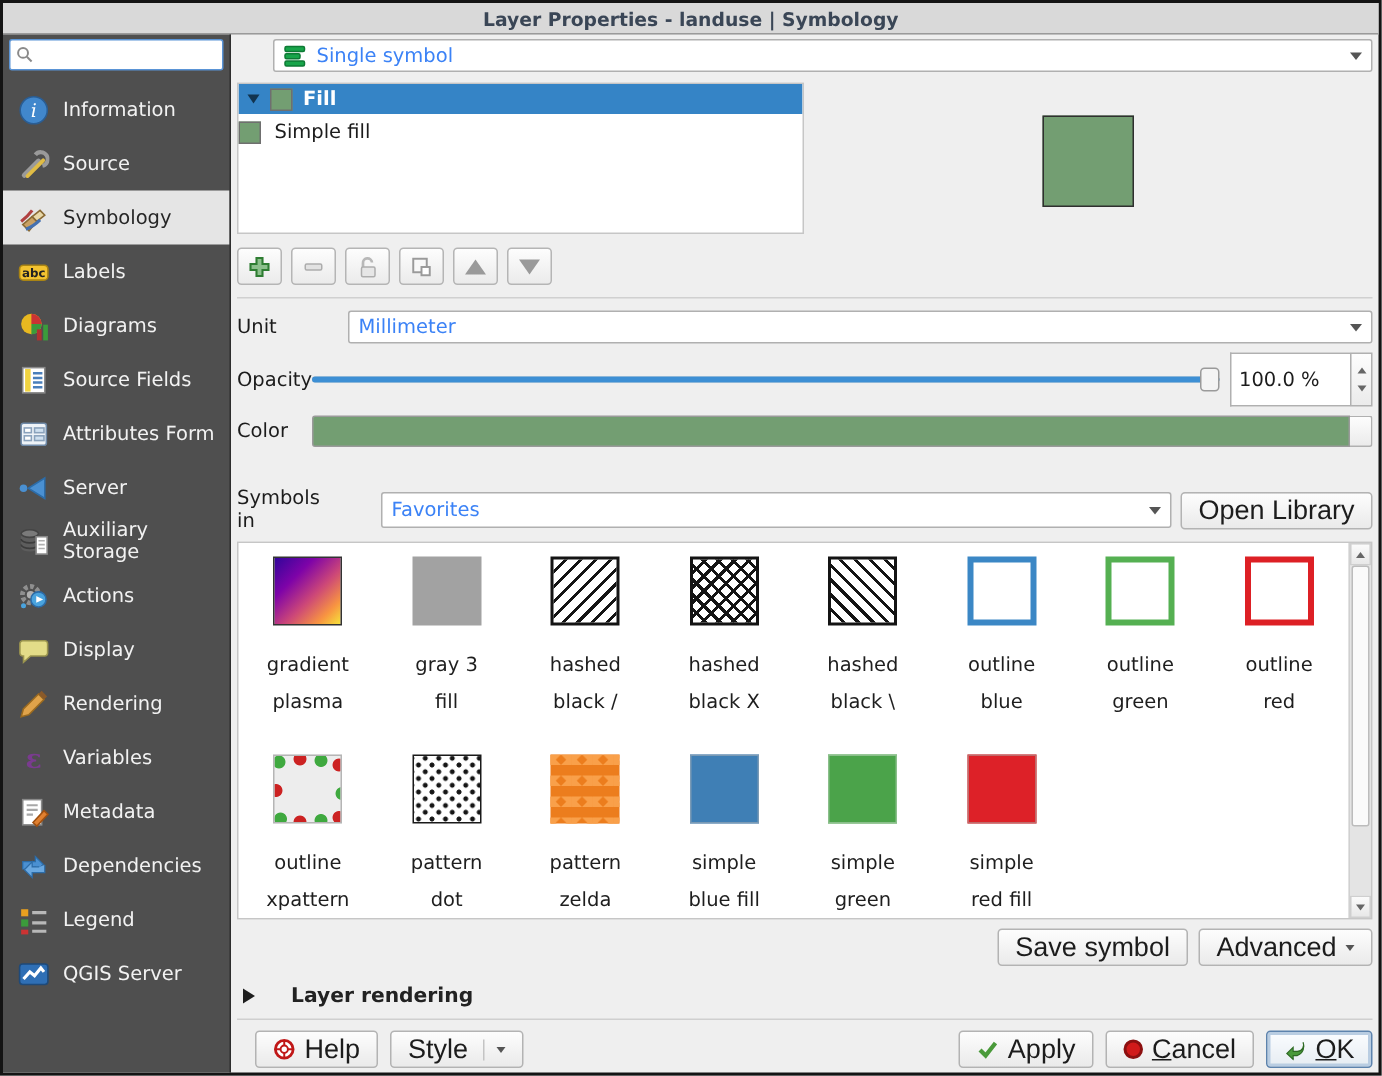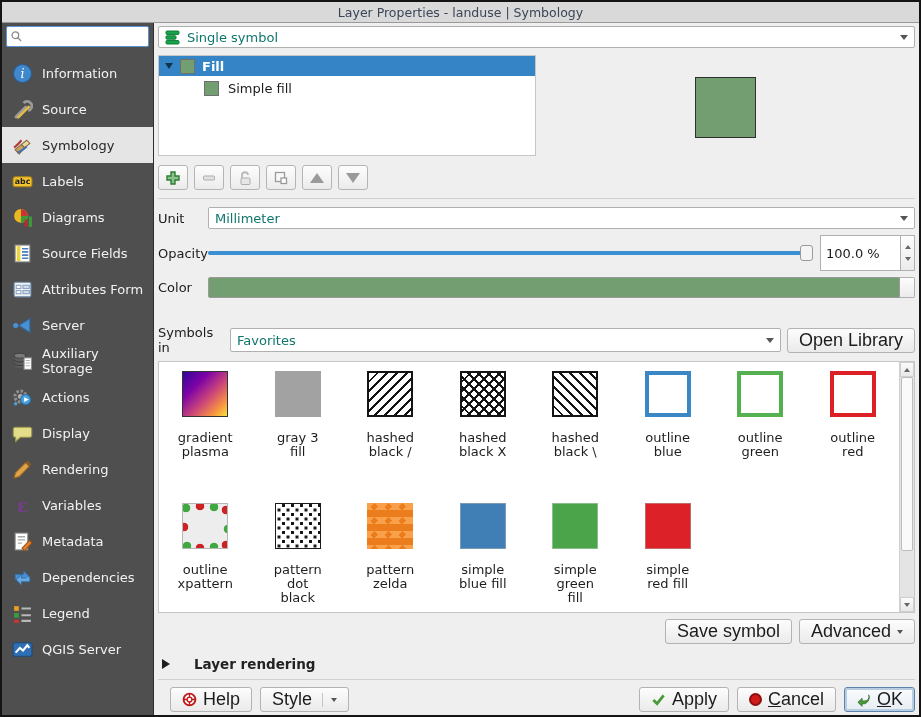--- a/index.html
+++ b/index.html
@@ -3,55 +3,55 @@
 <meta charset="utf-8">
 <style>
   * { box-sizing: border-box; margin: 0; padding: 0; }
   html,body { background:#222; }
   body { font-family:"DejaVu Sans","Liberation Sans",sans-serif; }
 
   .window{ width:921px; height:717px; border:2px solid #141414; background:var(--dialog-bg,#efefef);
     display:flex; flex-direction:column; position:relative; }
   .titlebar{ flex:none; height:21px; background:var(--titlebar-bg,#d9d9d9); border-bottom:1px solid #9a9a9a;
     display:flex; align-items:center; justify-content:center; }
-  .titlebar .title{ font-size:12.5px; font-weight:normal; color:#3a4656; }
+  .titlebar .title{ font-size:12.5px; font-weight:bold; color:#3a4656; }
 
   .body{ flex:1; display:flex; min-height:0; }
 
   
   .sidebar{ flex:none; width:152px; background:var(--sidebar-bg,#4f4f4f); border-right:1px solid #2e2e2e;
     display:flex; flex-direction:column; }
   .searchbox{ margin:3px 4px 4px 4px; height:21px; background:#fff; border:1px solid #5a94d6; border-radius:2px;
     display:flex; align-items:center; padding:0 3px; gap:3px; }
   .searchbox input{ border:none; outline:none; width:100%; font-size:12px; background:transparent; }
   .nav{ flex:1; overflow:hidden; margin-top:4px; }
   .nav-item{ height:36px; display:flex; align-items:center; gap:9px; padding-left:9px;
     color:#f2f2f2; font-size:13px; cursor:default; }
   .nav-item.selected{ background:var(--sidebar-selected-bg,#e5e5e5); color:#262626; }
   .nav-ic{ flex:none; width:22px; height:22px; display:flex; align-items:center; justify-content:center; }
   .nav-ic svg{ width:21px; height:21px; }
 
   
   .main{ flex:1; min-width:0; display:flex; flex-direction:column; padding:3px 4px 3px 4px; }
 
   .combo{ height:22px; background:#fff; border:1px solid #b0b0b0; border-radius:2px;
-    display:flex; align-items:center; gap:6px; padding:0 6px; font-size:13px; color:#0f766e; }
+    display:flex; align-items:center; gap:6px; padding:0 6px; font-size:13px; color:#3b82f6;margin-left:24px; }
   .combo .caret{ margin-left:auto; width:0; height:0; border-left:4px solid transparent;
     border-right:4px solid transparent; border-top:5px solid #555; }
 
   .renderer-row{ flex:none; margin-bottom:7px; }
 
   .tree-row{ flex:none; display:flex; height:101px; }
   .tree{ flex:none; width:378px; background:#fff; border:1px solid #c6c6c6; font-size:13px; overflow:hidden; }
   .tree-root{ height:20px; background:var(--selection-blue,#3584c6); color:#fff; font-weight:bold;
     display:flex; align-items:center; gap:7px; padding-left:6px; }
   .expander{ width:0; height:0; border-left:4.5px solid transparent; border-right:4.5px solid transparent;
     border-top:6px solid #12344f; }
   .swatch{ width:15px; height:15px; background:var(--fill-green,#739e72); border:1px solid #6f6f6f; flex:none; }
-  .tree-child{ height:24px; display:flex; align-items:center; gap:9px; padding-left:45px; color:#1c1c1c; }
+  .tree-child{ height:24px; display:flex; align-items:center; gap:9px; color:#1c1c1c; }
   .preview-area{ flex:1; display:flex; justify-content:center; }
   .preview-swatch{ margin-top:22px; width:61px; height:61px; background:var(--fill-green,#739e72);
     border:1.5px solid #2f2f2f; }
 
   .toolbar{ flex:none; display:flex; gap:6px; margin:9px 0 8px 0; }
   .tool-btn{ width:30px; height:25px; border:1px solid #b5b5b5; border-radius:3px;
     background:linear-gradient(#fdfdfd,#ebebeb); display:flex; align-items:center; justify-content:center; }
   .tri-up{ width:0;height:0;border-left:7px solid transparent;border-right:7px solid transparent;border-bottom:10px solid #9a9a9a; }
   .tri-dn{ width:0;height:0;border-left:7px solid transparent;border-right:7px solid transparent;border-top:10px solid #9a9a9a; }
 
@@ -84,21 +84,21 @@
   .symbols-in-row{ flex:none; display:flex; align-items:center; font-size:13px; color:#1c1c1c; margin-bottom:6px; gap:6px; }
   .symbols-in-row .label{ flex:none; width:66px; }
   .symbols-in-row .combo{ flex:1; height:24px; }
   .btn{ height:25px; border:1px solid #b3b3b3; border-radius:3px; background:linear-gradient(#fdfdfd,#eaeaea);
     display:inline-flex; align-items:center; justify-content:center; gap:6px; font-size:18px; color:#1c1c1c; padding:0 11px; }
 
   .grid-panel{ flex:none; height:252px; background:#fff; border:1px solid #c6c6c6; display:flex; overflow:hidden; }
   .grid{ flex:1; display:grid; grid-template-columns:repeat(8,1fr); grid-auto-rows:132px; padding-top:9px; overflow:hidden; }
   .sym{ display:flex; flex-direction:column; align-items:center; }
   .sym-icon{ width:46px; height:46px; margin-bottom:14px; flex:none; }
-  .sym-label{ max-width:56px; text-align:center; font-size:13px; line-height:14px; color:#1e1e1e; }
+  .sym-label{ max-width:56px; text-align:center; font-size:13px; line-height:25px; color:#1e1e1e; }
 
   .k-plasma{ border:1px solid #333; background:linear-gradient(135deg,#31059a 0%,#7e03a8 30%,#cc4778 58%,#f89441 82%,#f6e33a 100%); }
   .k-gray{ background:var(--gray-fill,#a2a2a2); }
   .k-hash-f{ border:2px solid #141414; background:repeating-linear-gradient(135deg,#fff 0 5px,#141414 5px 7px); }
   .k-hash-x{ border:2px solid #141414; background:repeating-linear-gradient(45deg,transparent 0 5px,#141414 5px 7px),
              repeating-linear-gradient(135deg,#fff 0 5px,#141414 5px 7px); }
   .k-hash-b{ border:2px solid #141414; background:repeating-linear-gradient(45deg,#fff 0 5px,#141414 5px 7px); }
   .k-out-blue{ border:4px solid var(--outline-blue,#3b87c5); background:#fff; }
   .k-out-green{ border:4px solid var(--outline-green,#55b052); background:#fff; }
   .k-out-red{ border:4px solid var(--outline-red,#dd2025); background:#fff; }

